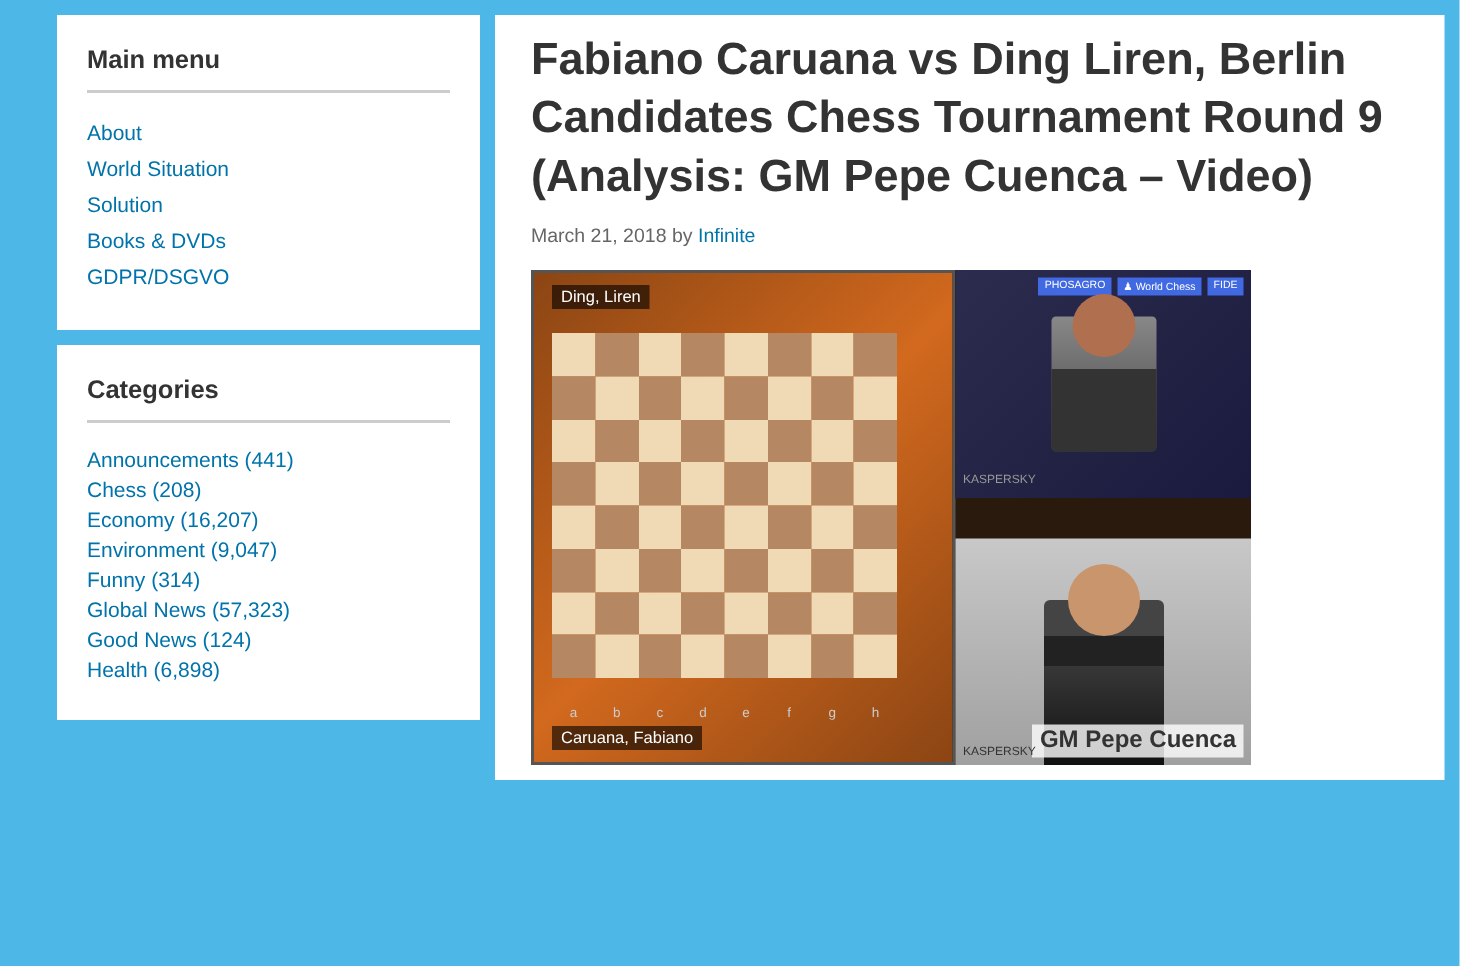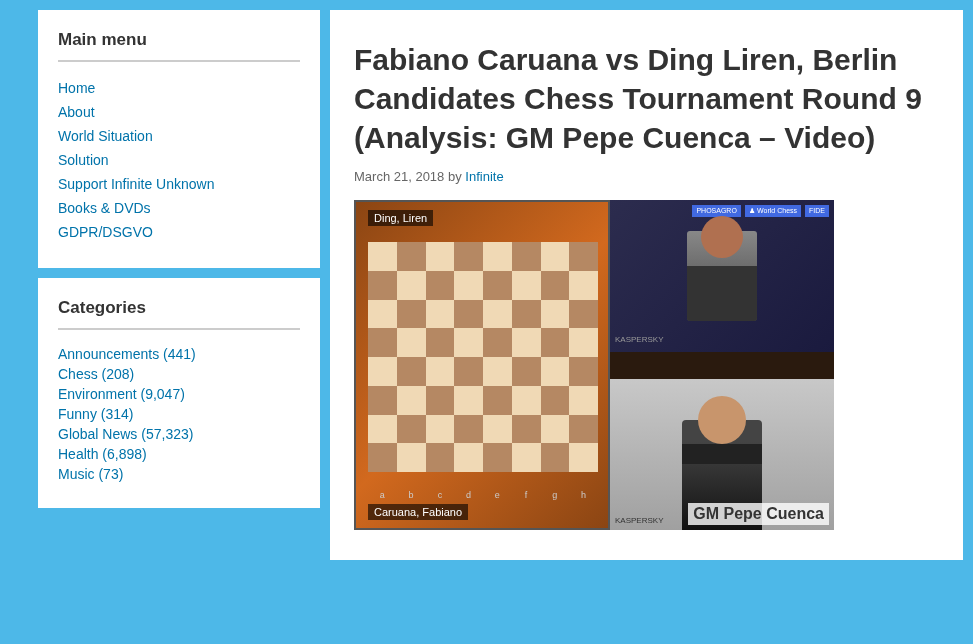--- a/index.html
+++ b/index.html
@@ -64,21 +64,21 @@
       font-size: 14px;
     }
     .categories-list li a {
       color: #0073aa;
       text-decoration: none;
     }
     
     .main-content {
       flex: 1;
       background: #fff;
-      padding: 30px 24px;
+      padding: 10px 24px;
     }
     .article-title {
       font-family: Arial, sans-serif;
       font-size: 30px;
       font-weight: bold;
       color: #333;
       line-height: 1.3;
       margin-bottom: 12px;
     }
     .article-meta {
@@ -92,21 +92,21 @@
       text-decoration: none;
     }
     
     .chess-container {
       display: flex;
       width: 480px;
       height: 330px;
       background: #2a1a0e;
     }
     .chess-board-area {
-      width: 256px;
+      width: 283px;
       height: 100%;
       background: linear-gradient(135deg, #8B4513 0%, #D2691E 50%, #8B4513 100%);
       position: relative;
       border: 2px solid #555;
     }
     .chess-board {
       width: 230px;
       height: 230px;
       position: absolute;
       top: 40px;
@@ -229,55 +229,50 @@
 <body>
 
 <div class="page-wrapper">
 
   <div class="sidebar">
 
     <div class="sidebar-box">
       <h3>Main menu</h3>
       <nav>
         <ul id="main-menu-list">
-            <li>
-              <a href="#">Home</a>
-            </li>
             <li>
               <a href="#">About</a>
             </li>
             <li>
               <a href="#">World Situation</a>
             </li>
             <li>
               <a href="#">Solution</a>
             </li>
             <li>
-              <a href="#">Support Infinite Unknown</a>
-            </li>
-            <li>
               <a href="#">Books &amp; DVDs</a>
             </li>
             <li>
               <a href="#">GDPR/DSGVO</a>
             </li>
           </ul>
       </nav>
     </div>
 
     <div class="sidebar-box">
       <h3>Categories</h3>
       <ul class="categories-list" id="categories-list">
           <li><a href="#">Announcements (441)</a></li>
           <li><a href="#">Chess (208)</a></li>
+          <li><a href="#">Economy (16,207)</a></li>
           <li><a href="#">Environment (9,047)</a></li>
           <li><a href="#">Funny (314)</a></li>
           <li><a href="#">Global News (57,323)</a></li>
+          <li><a href="#">Good News (124)</a></li>
           <li><a href="#">Health (6,898)</a></li>
-          <li><a href="#">Music (73)</a></li>
         </ul>
     </div>
   </div>
 
   <div class="main-content">
     <h1 class="article-title">Fabiano Caruana vs Ding Liren, Berlin Candidates Chess Tournament Round 9 (Analysis: GM Pepe Cuenca – Video)</h1>
     <div class="article-meta">
       <span>March 21, 2018</span>
       <span>by</span>
       <a href="#">Infinite</a>

